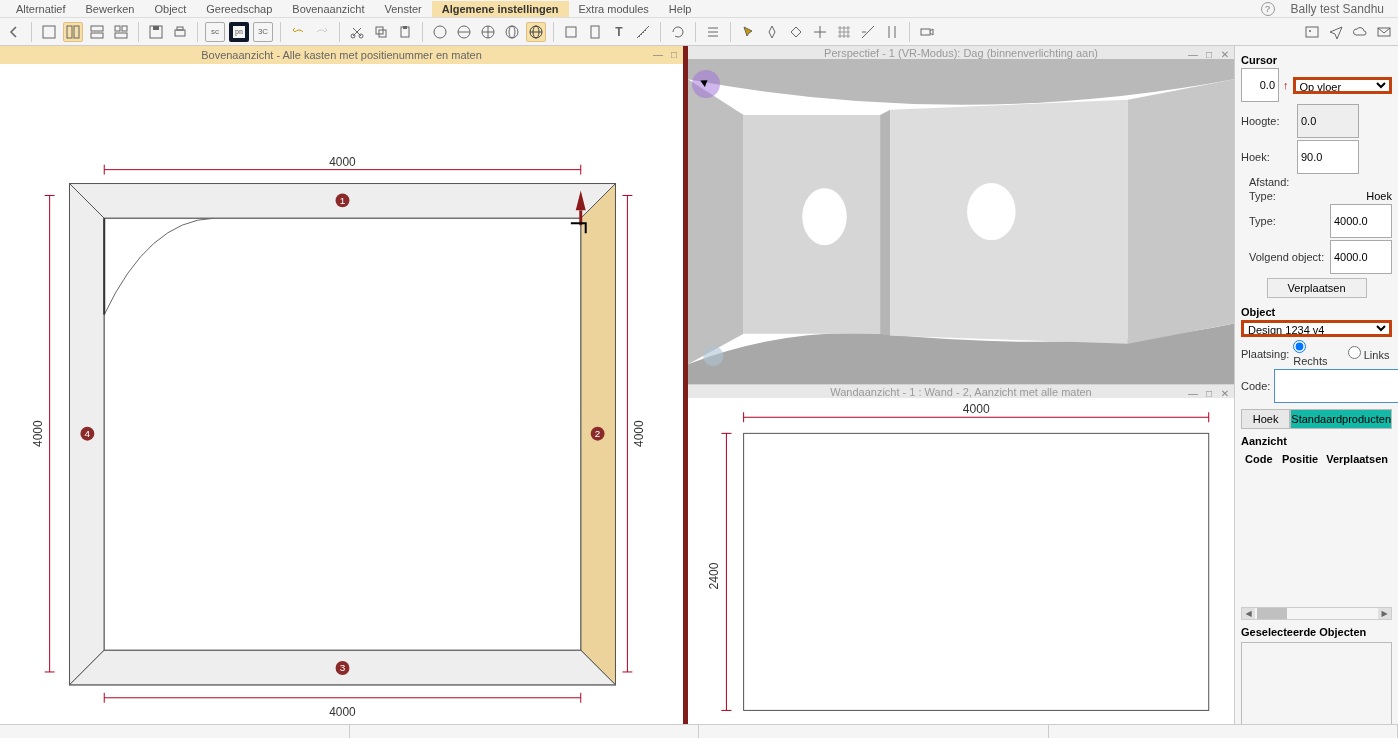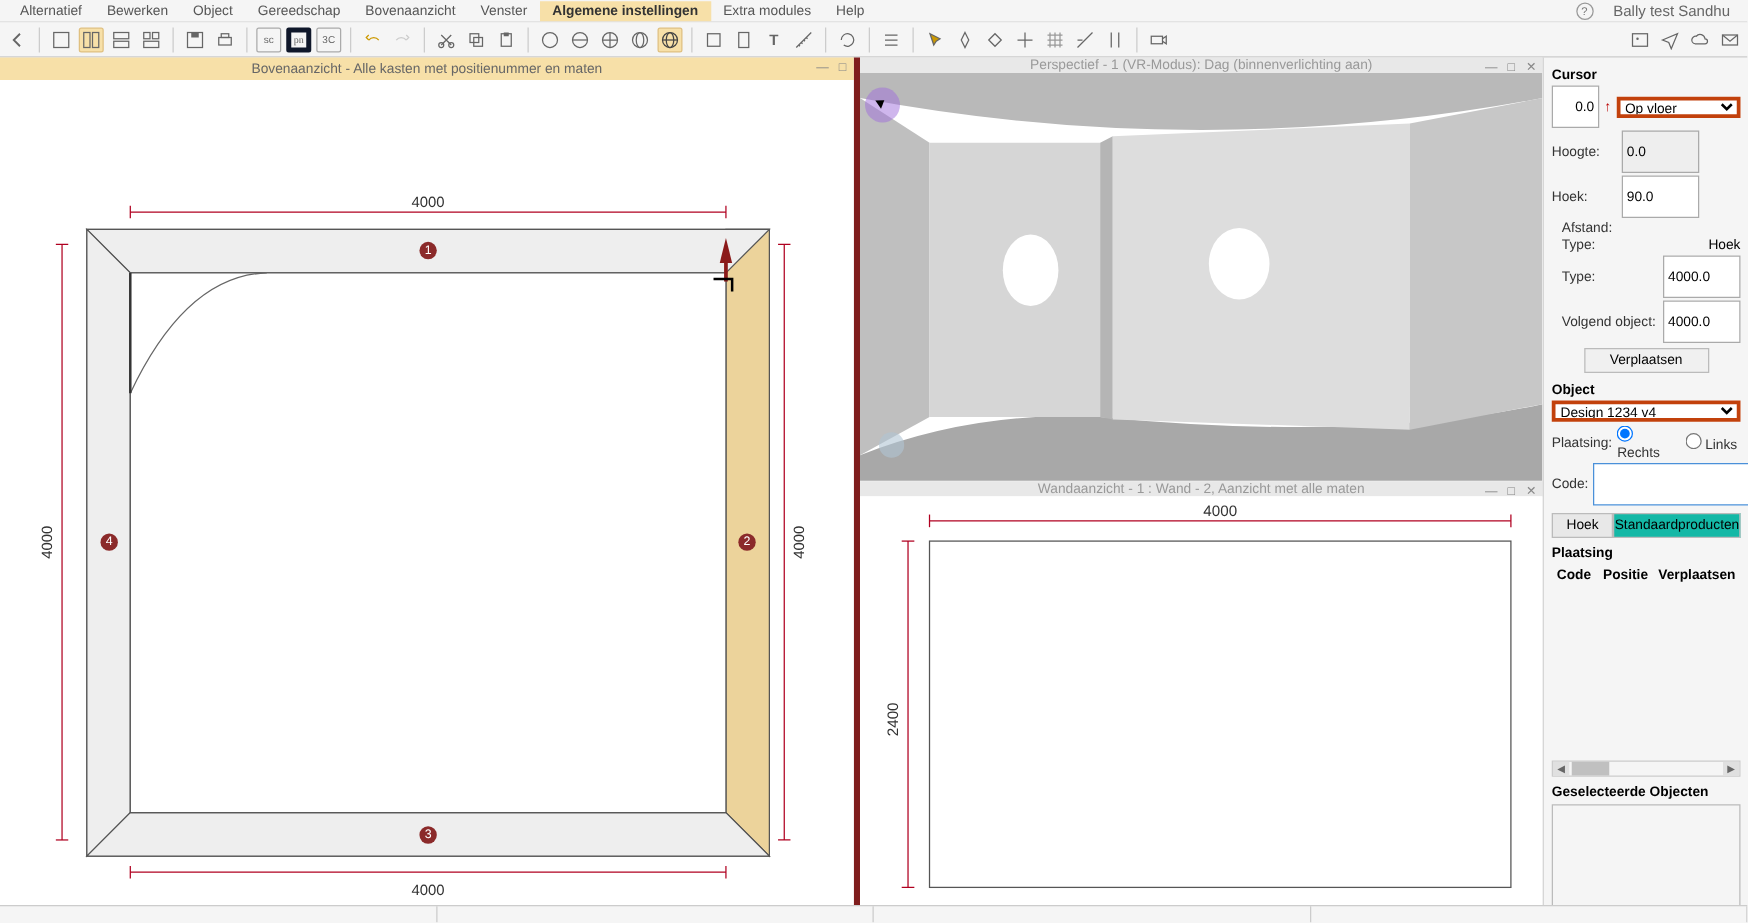--- a/index.html
+++ b/index.html
@@ -473,21 +473,21 @@
     <div class="sb-row">
         <label>Code:</label>
         <input class="sb-input" style="flex: 1 1 0%; border-color: rgb(74, 144, 217);">
       </div>
 
     <div class="tab-row">
       <div class="tab active">Hoek</div>
       <div class="tab">Standaardproducten</div>
     </div>
 
-    <div class="sec-title" style="margin-top:6px">Plaatsing</div>
+    <div class="sec-title" style="margin-top:6px">Aanzicht</div>
     <div class="obj-header">
       <div style="width:40px">Code</div>
       <div style="width:48px">Positie</div>
       <div>Verplaatsen</div>
     </div>
 
     <div class="scroll-strip">
       <div class="arrow">◀</div>
       <div class="thumb"></div>
       <div style="flex:1"></div>

